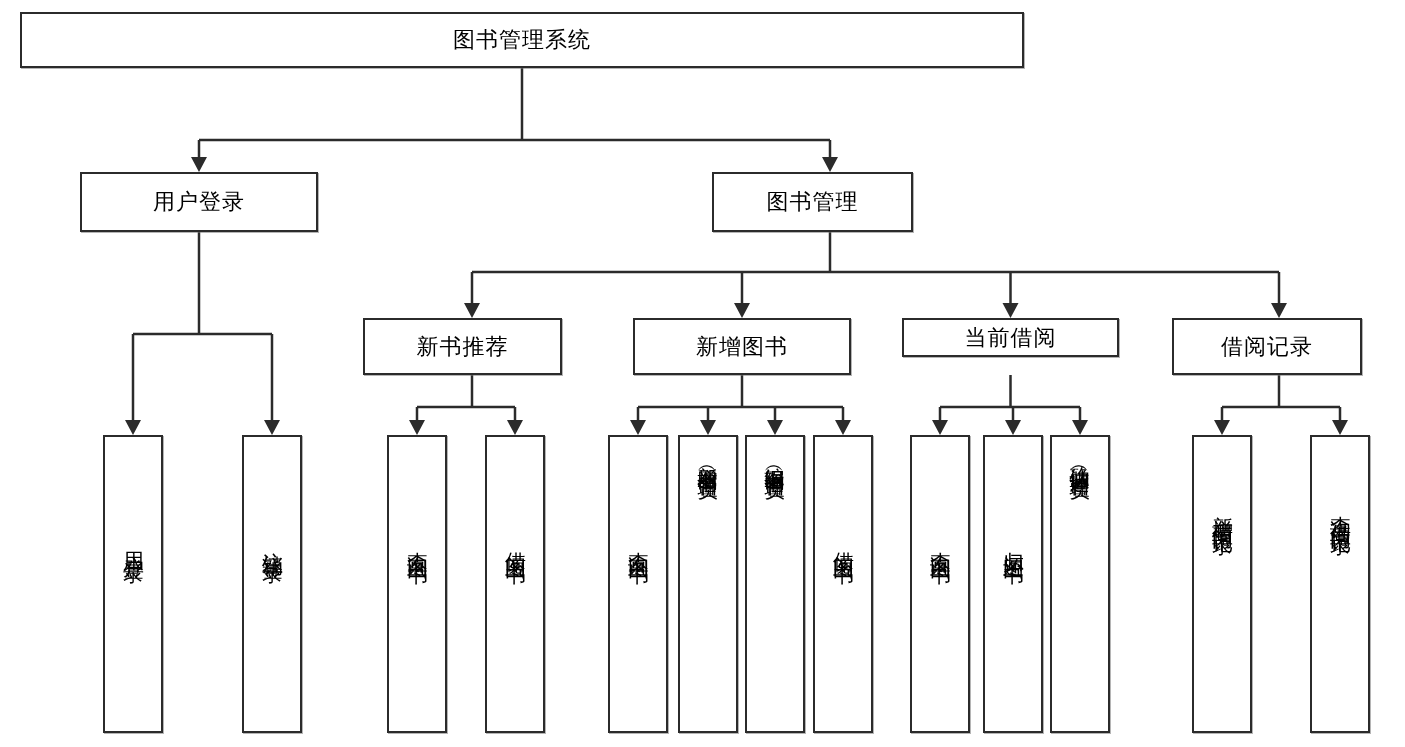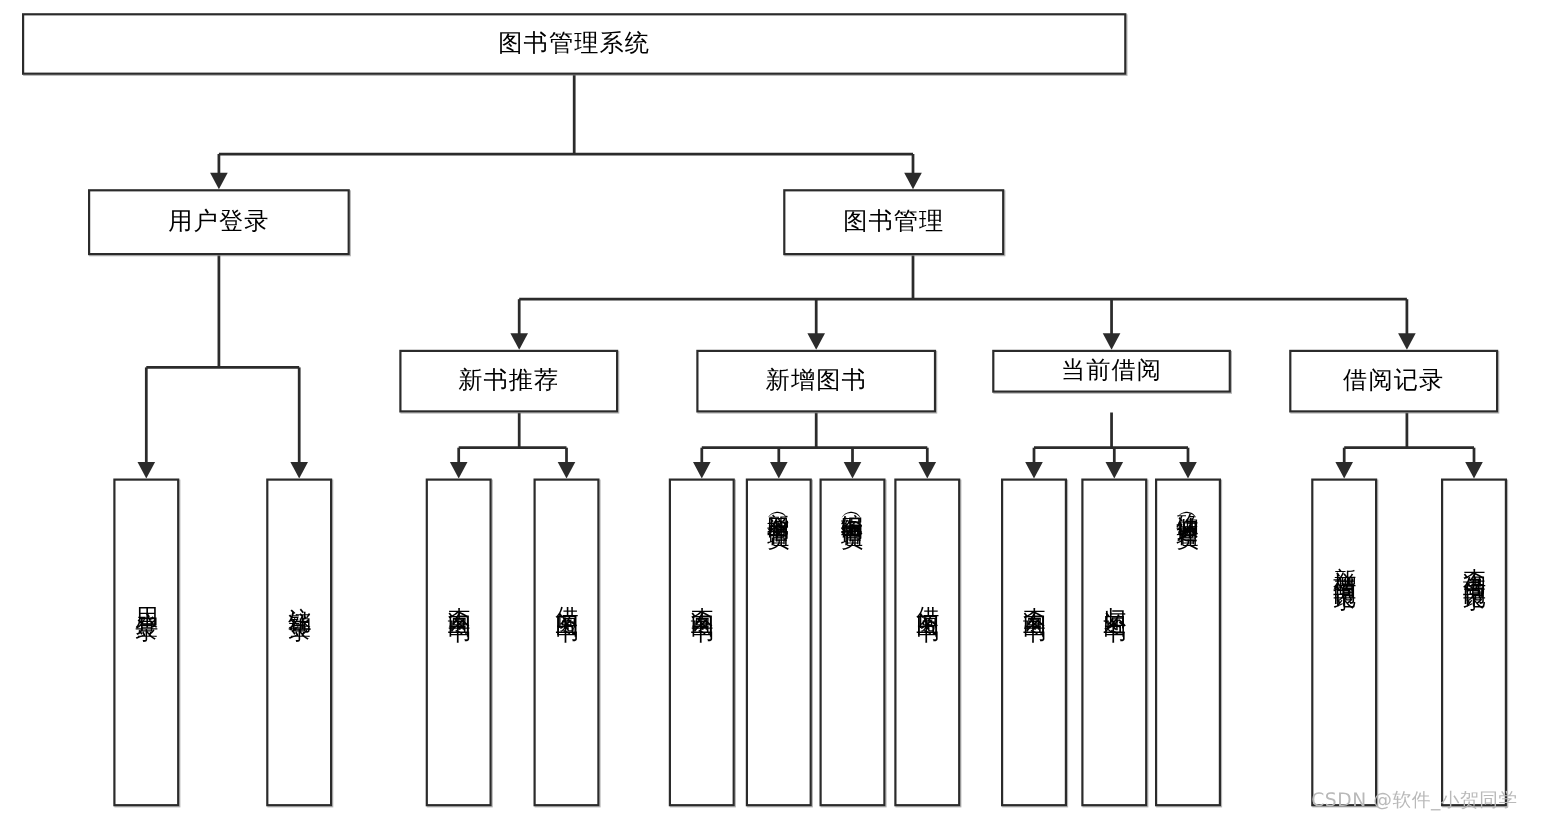--- a/index.html
+++ b/index.html
@@ -189,14 +189,13 @@
       <div class="node vert tall-text" style="left: 1050px; top: 435px; width: 60px; height: 298px;">
         <span class="label">确认归还（管理员）</span>
       </div>
       <div class="node vert mid" style="left: 1192px; top: 435px; width: 60px; height: 298px;">
         <span class="label">新增借阅记录</span>
       </div>
       <div class="node vert mid" style="left: 1310px; top: 435px; width: 60px; height: 298px;">
         <span class="label">查询借阅记录</span>
       </div>
     </div>
-  <div id="watermark" style="left: 1192px; top: 716px;">CSDN @软件_小贺同学</div>
 </div>
 
 </body></html>

